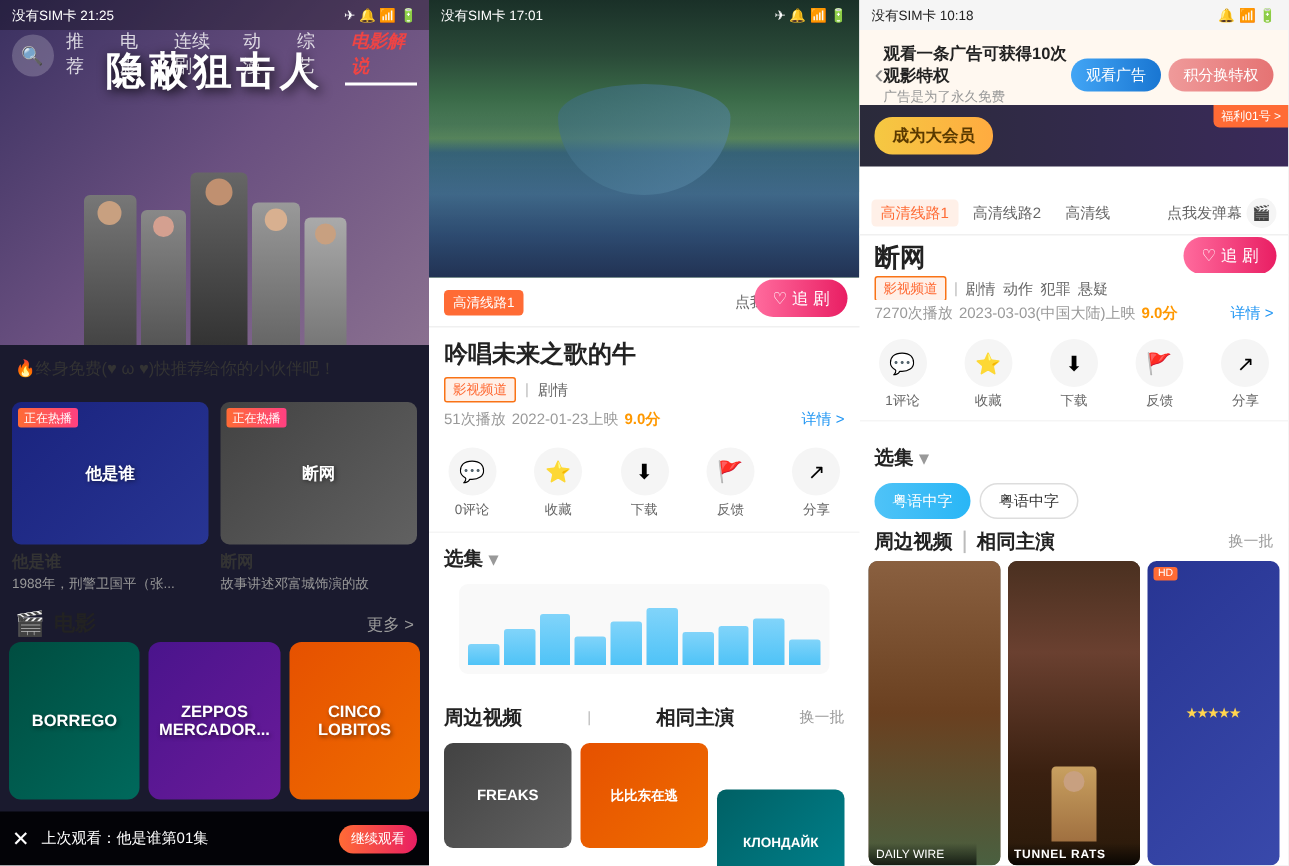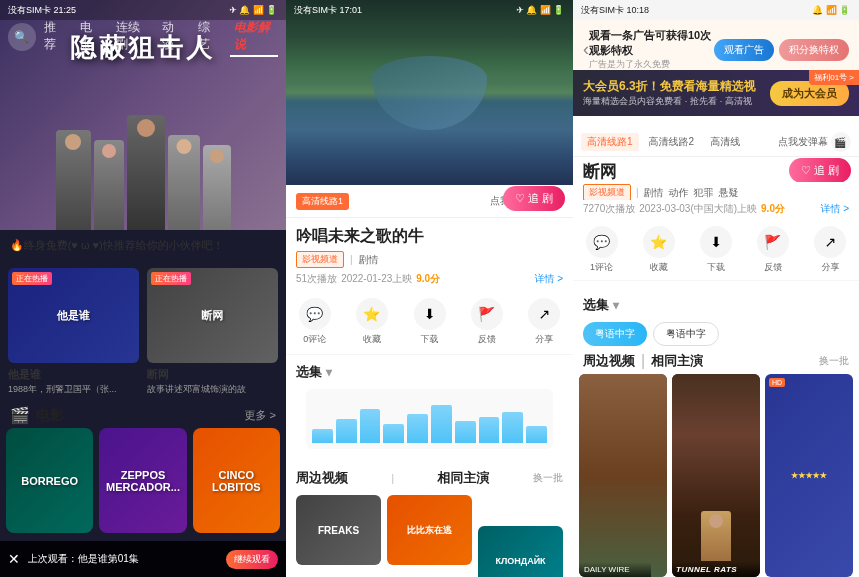--- a/index.html
+++ b/index.html
@@ -835,24 +835,20 @@
         <div class="ad-watch-sub">广告是为了永久免费</div>
       </div>
       <div class="ad-btns-col">
         <button class="ad-btn-watch">观看广告</button>
         <button class="ad-btn-points">积分换特权</button>
       </div>
     </div>
   </div>
 
   <div class="p3-vip-banner" style="position:absolute;top:70px;left:0;right:0;">
-    <div class="vip-left">
-      <div class="vip-main-text">大会员6.3折！免费看海量精选视</div>
-      <div class="vip-sub-text">海量精选会员内容免费看 · 抢先看 · 高清视</div>
-    </div>
     <button class="vip-become-btn">成为大会员</button>
   </div>
 
   <div style="position:absolute;top:70px;right:0;background:#ff6b35;color:#fff;font-size:8px;padding:2px 5px;border-radius:0 0 0 4px;z-index:10;">福利01号 &gt;</div>
 
   <div class="p3-quality-bar" style="position:absolute;top:128px;left:0;right:0;z-index:5;">
     <span class="qual-tab active">高清线路1</span>
     <span class="qual-tab">高清线路2</span>
     <span class="qual-tab">高清线</span>
     <div class="p3-barrage-btn">
@@ -931,21 +927,21 @@
 
   <div style="position:absolute;top:374px;left:0;right:0;bottom:0;padding:0 6px;display:grid;grid-template-columns:repeat(3,1fr);gap:5px;">
 
     <div style="border-radius:6px;overflow:hidden;position:relative;background:linear-gradient(135deg,#5a4a3a,#7a6a5a);">
       <div style="position:absolute;inset:0;display:flex;align-items:center;justify-content:center;">
         <div style="width:100%;height:100%;background:linear-gradient(180deg,#8a6040 0%,#6a4020 50%,#4a6040 100%);"></div>
       </div>
       <div style="position:absolute;bottom:0;left:0;right:16px;padding:3px 5px;background:linear-gradient(to top,rgba(0,0,0,0.7),transparent);font-size:8px;color:#fff;">DAILY WIRE</div>
     </div>
 
-    <div style="border-radius:6px;overflow:hidden;position:relative;background:linear-gradient(135deg,#3a2a1a,#5a3a2a);font-style:italic;">
+    <div style="border-radius:6px;overflow:hidden;position:relative;background:linear-gradient(135deg,#3a2a1a,#5a3a2a);">
       <div style="position:absolute;inset:0;">
         <div style="width:100%;height:100%;background:linear-gradient(180deg,#4a3020 0%,#6a4030 30%,#3a2010 70%,#2a1a0a 100%);"></div>
       </div>
       <div style="position:absolute;inset:0;display:flex;align-items:flex-end;justify-content:center;padding-bottom:16px;">
         <div style="width:30px;height:50px;background:linear-gradient(to bottom,#c8a060,#a07040);border-radius:3px 3px 0 0;position:relative;">
           <div style="position:absolute;top:3px;left:50%;transform:translateX(-50%);width:14px;height:14px;border-radius:50%;background:#c8a080;"></div>
         </div>
       </div>
       <div style="position:absolute;bottom:0;left:0;right:0;padding:3px 4px;background:linear-gradient(to top,rgba(0,0,0,0.8),transparent);">
         <div style="font-size:8px;color:#fff;font-weight:700;letter-spacing:0.5px;">TUNNEL RATS</div>

